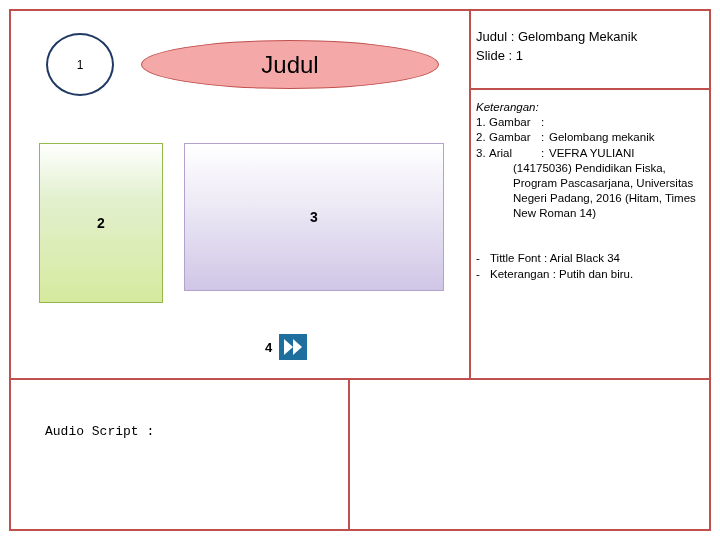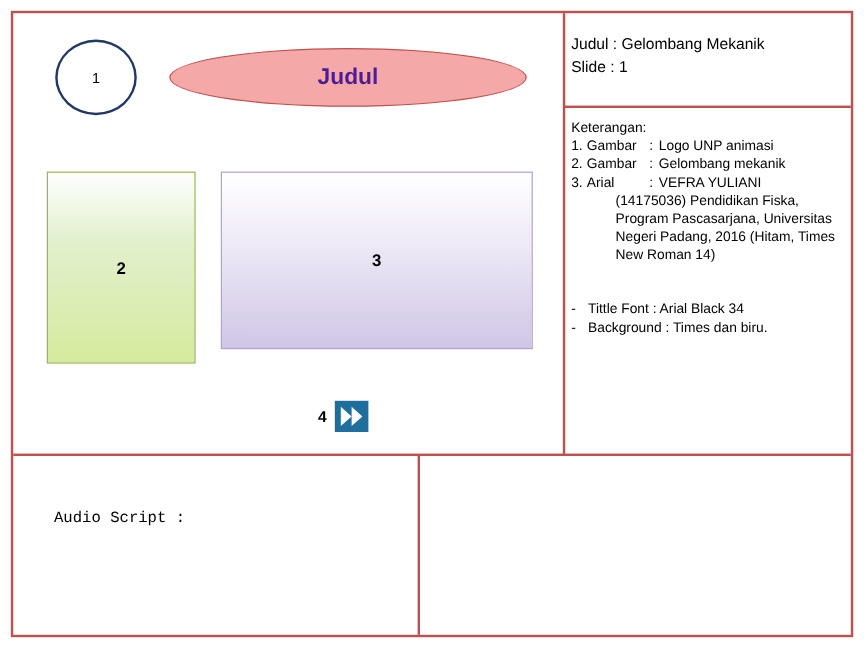--- a/index.html
+++ b/index.html
@@ -69,21 +69,21 @@
     position:absolute;
     left:141px; top:40px;
     width:298px; height:49px;
     border-radius:50%;
     background:#f4a9a8;
     border:1px solid #c0504d;
     box-sizing:border-box;
     display:flex;align-items:center;justify-content:center;
   }
   .ellipse-judul span{
-    font-size:19px;font-weight:bold;color:#4c1d95;
+    font-size:24px;font-weight:normal;color:#000000;
   }
 
   
   .rect-green{
     position:absolute;
     left:39px; top:143px;
     width:124px; height:160px;
     background:linear-gradient(to bottom,#ffffff 0%,#e2f0ce 35%,#d6ea9e 100%);
     border:1px solid #94b84a;
     box-sizing:border-box;
@@ -124,21 +124,21 @@
     left:476px; top:27px;
     width:225px;
     font-size:13px;color:#000;line-height:19px;
   }
   .ket-block{
     position:absolute;
     left:476px; top:100px;
     width:226px;
     font-size:11.5px;color:#000;line-height:15.2px;
   }
-  .ket-block .ket-head{margin-bottom:0px;}
+  .ket-block .ket-head{margin-bottom:0px;font-style:italic;}
   .ket-row{
     display:flex;
   }
   .ket-row .num{width:13px;flex:0 0 13px;}
   .ket-row .lab{width:52px;flex:0 0 52px;}
   .ket-row .col{width:8px;flex:0 0 8px;}
   .ket-row .val{flex:1;}
   .ket-cont{margin-left:37px;}
 
   .notes-block{
@@ -205,21 +205,20 @@
     <div>Slide  : 1</div>
   </div>
 
   <div class="ket-block">
     <div class="ket-head">Keterangan:</div>
 
     <div class="ket-row">
       <span class="num">1.</span>
       <span class="lab">Gambar</span>
       <span class="col">:</span>
-      <span class="val">Logo UNP animasi</span>
     </div>
     <div class="ket-row">
       <span class="num">2.</span>
       <span class="lab">Gambar</span>
       <span class="col">:</span>
       <span class="val">Gelombang mekanik</span>
     </div>
     <div class="ket-row">
       <span class="num">3.</span>
       <span class="lab">Arial</span>
@@ -235,21 +234,21 @@
     </div>
   </div>
 
   <div class="notes-block">
     <div class="notes-row">
       <span class="dash">-</span>
       <span>Tittle Font : Arial Black 34</span>
     </div>
     <div class="notes-row">
       <span class="dash">-</span>
-      <span>Background : Times dan biru.</span>
+      <span>Keterangan : Putih dan biru.</span>
     </div>
   </div>
 
   <div class="audio-block">
     <div>Audio Script :</div>
   </div>
 
 
 </div>
 

